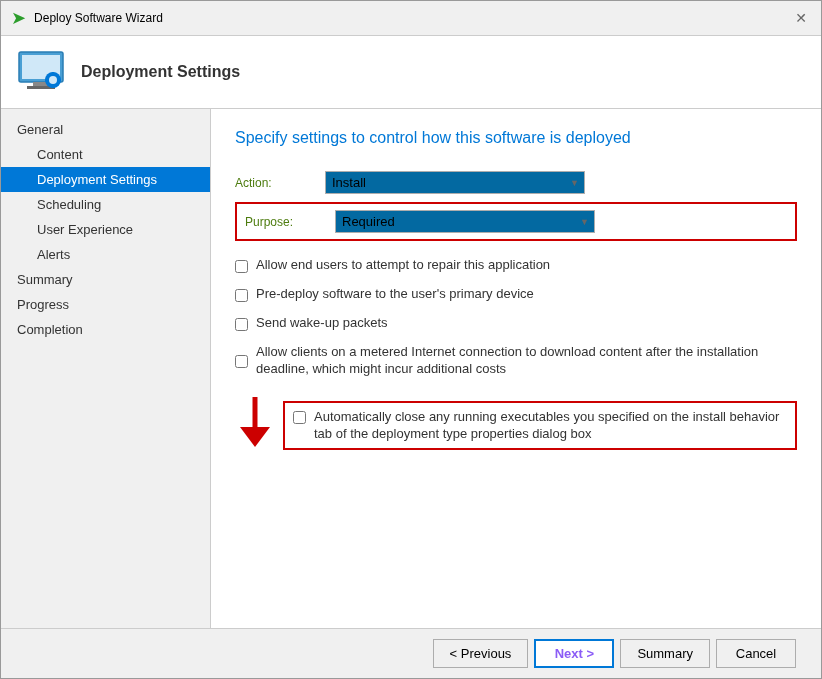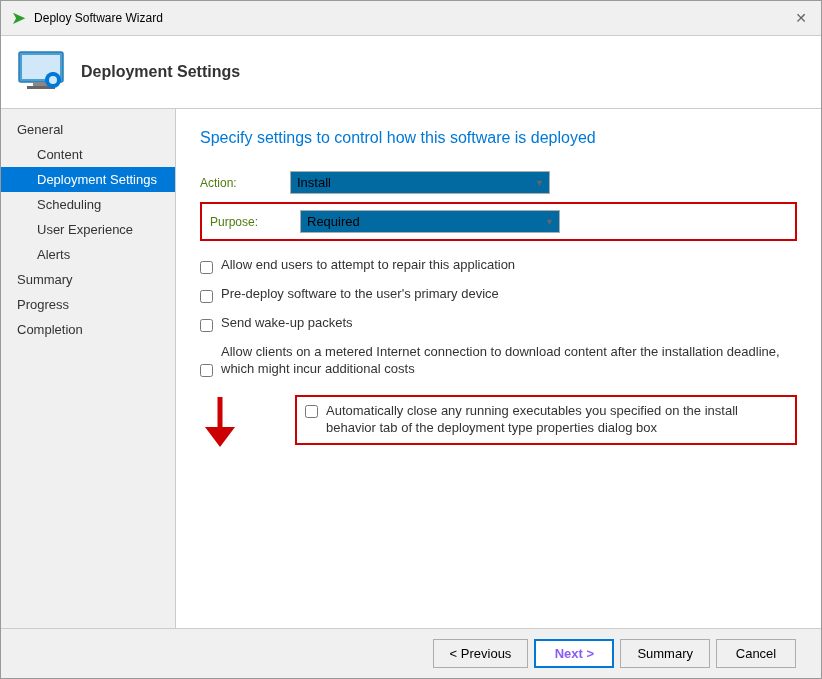--- a/index.html
+++ b/index.html
@@ -62,21 +62,21 @@
       font-size: 16px;
       font-weight: 600;
       color: #333;
     }
     .body {
       display: flex;
       flex: 1;
       overflow: hidden;
     }
     .sidebar {
-      width: 175px;
+      width: 210px;
       background: #f0f0f0;
       padding: 8px 0;
       border-right: 1px solid #ccc;
     }
     .sidebar-item {
       padding: 5px 16px;
       cursor: pointer;
       color: #333;
       font-size: 13px;
     }
@@ -134,21 +134,21 @@
       padding: 6px 8px;
       display: flex;
       align-items: center;
       margin-bottom: 16px;
     }
     .checkboxes-section {
       margin-top: 8px;
     }
     .checkbox-row {
       display: flex;
-      align-items: flex-end;
+      align-items: center;
       margin-bottom: 12px;
       gap: 8px;
     }
     .checkbox-row input[type="checkbox"] {
       margin-top: 2px;
       flex-shrink: 0;
     }
     .checkbox-label {
       font-size: 13px;
       color: #333;
@@ -274,21 +274,21 @@
         <div class="checkbox-row">
           <input type="checkbox" id="cb3" style="">
           <label class="checkbox-label" for="cb3">Send wake-up packets</label>
         </div>
 
         <div class="checkbox-row">
           <input type="checkbox" id="cb4" style="">
           <label class="checkbox-label" for="cb4">Allow clients on a metered Internet connection to download content after the installation deadline, which might incur additional costs</label>
         </div>
 
-        <div style="display:flex; align-items:center; margin-top:4px;gap:47px;">
+        <div style="display:flex; align-items:flex-end; margin-top:4px;">
 
           <div style="margin-right:8px; margin-top:8px; flex-shrink:0;">
             <svg width="40" height="50" viewBox="0 0 40 50">
               <line x1="20" y1="0" x2="20" y2="32" stroke="#cc0000" stroke-width="5"></line>
               <polygon points="5,30 35,30 20,50" fill="#cc0000"></polygon>
             </svg>
           </div>
           <div class="highlighted-checkbox" style="flex:1;">
             <input type="checkbox" id="cb5" style="margin-top: 2px; flex-shrink: 0;">
             <label class="checkbox-label" for="cb5">Automatically close any running executables you specified on the install behavior tab of the deployment type properties dialog box</label>

